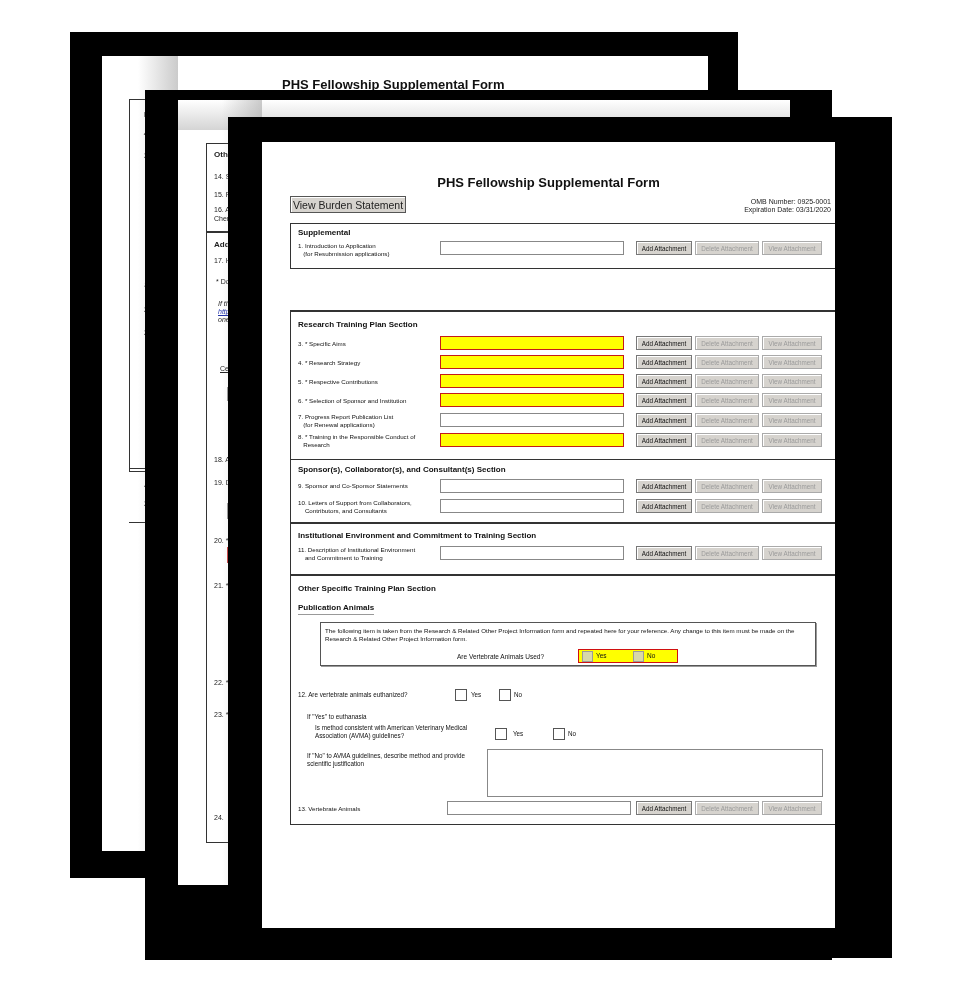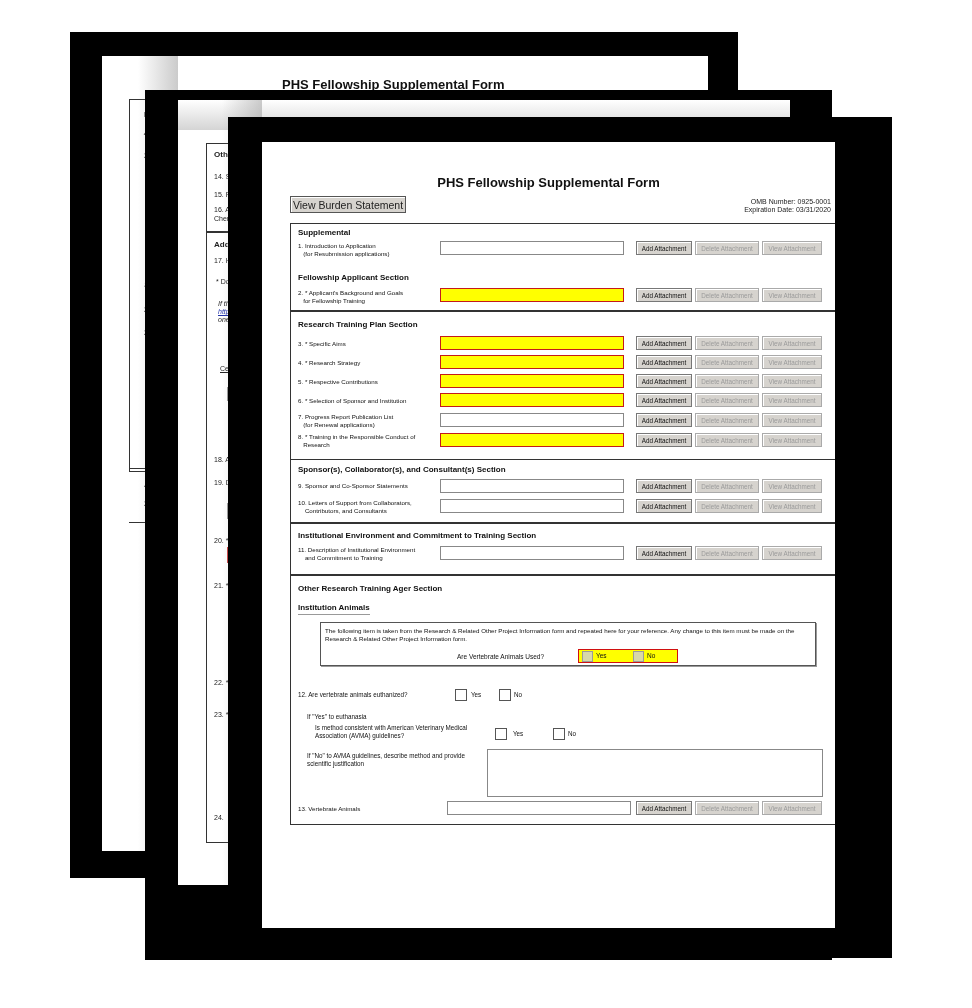--- a/index.html
+++ b/index.html
@@ -117,31 +117,20 @@
     <div class="row" style="top:17px;">
       <div class="rlabel" style="top:1px;">1. Introduction to Application
    (for Resubmission applications)</div>
       <div class="rinput"></div>
       <button class="abtn add">Add Attachment</button>
       <button class="abtn del">Delete Attachment</button>
       <button class="abtn view">View Attachment</button>
     </div>
   </div>
 
-  <div class="section" style="top:125px;height:43px;border-top:none;">
-    <div class="sec-title" style="top:6px;">Fellowship Applicant Section</div>
-    <div class="row" style="top:21px;">
-      <div class="rlabel" style="top:1px;">2. * Applicant's Background and Goals
-   for Fellowship Training</div>
-      <div class="rinput req"></div>
-      <button class="abtn add">Add Attachment</button>
-      <button class="abtn del">Delete Attachment</button>
-      <button class="abtn view">View Attachment</button>
-    </div>
-  </div>
 
   <div class="section" style="top:315px;height:65px;border-top-width:2px;">
     <div class="sec-title" style="top:6px;">Sponsor(s), Collaborator(s), and Consultant(s) Section</div>
     <div class="row" style="top:20px;">
       <div class="rlabel" style="top:3px;">9. Sponsor and Co-Sponsor Statements</div>
       <div class="rinput"></div>
       <button class="abtn add">Add Attachment</button>
       <button class="abtn del">Delete Attachment</button>
       <button class="abtn view">View Attachment</button>
     </div>
@@ -209,22 +198,22 @@
       <div class="rlabel" style="top:0px;">11. Description of Institutional Environment
     and Commitment to Training</div>
       <div class="rinput"></div>
       <button class="abtn add">Add Attachment</button>
       <button class="abtn del">Delete Attachment</button>
       <button class="abtn view">View Attachment</button>
     </div>
   </div>
 
   <div class="section" style="top:432px;height:248px;border-top-width:2px;">
-    <div class="sec-title" style="top:8px;">Other Research Training Ager Section</div>
-    <div class="sec-title" style="top:27px;border-bottom:1px solid #999;padding-bottom:2px;">Institution Animals</div>
+    <div class="sec-title" style="top:8px;">Other Specific Training Plan Section</div>
+    <div class="sec-title" style="top:27px;border-bottom:1px solid #999;padding-bottom:2px;">Publication Animals</div>
     <div class="ref-box">
       <div class="ref-text">The following item is taken from the Research &amp; Related Other Project Information form and repeated here for your reference. Any change to this item must be made on the Research &amp; Related Other Project Information form.</div>
       <div class="ref-q">Are Vertebrate Animals Used?</div>
       <div class="yn-box">
         <div class="yn-chk" style="left:3px;"></div>
         <div class="yn-lbl" style="left:17px;">Yes</div>
         <div class="yn-chk" style="left:54px;"></div>
         <div class="yn-lbl" style="left:68px;">No</div>
       </div>
     </div>

